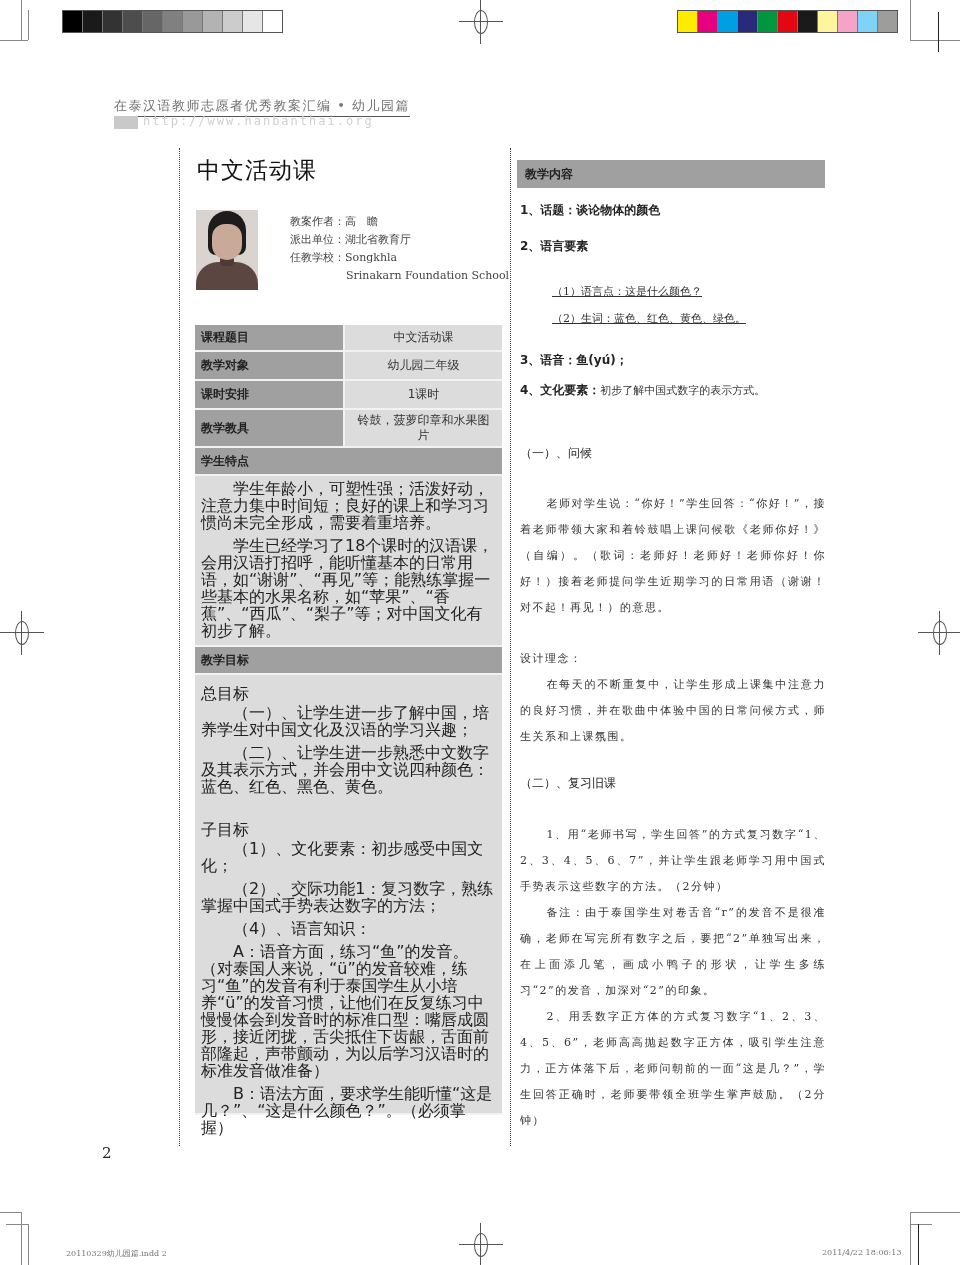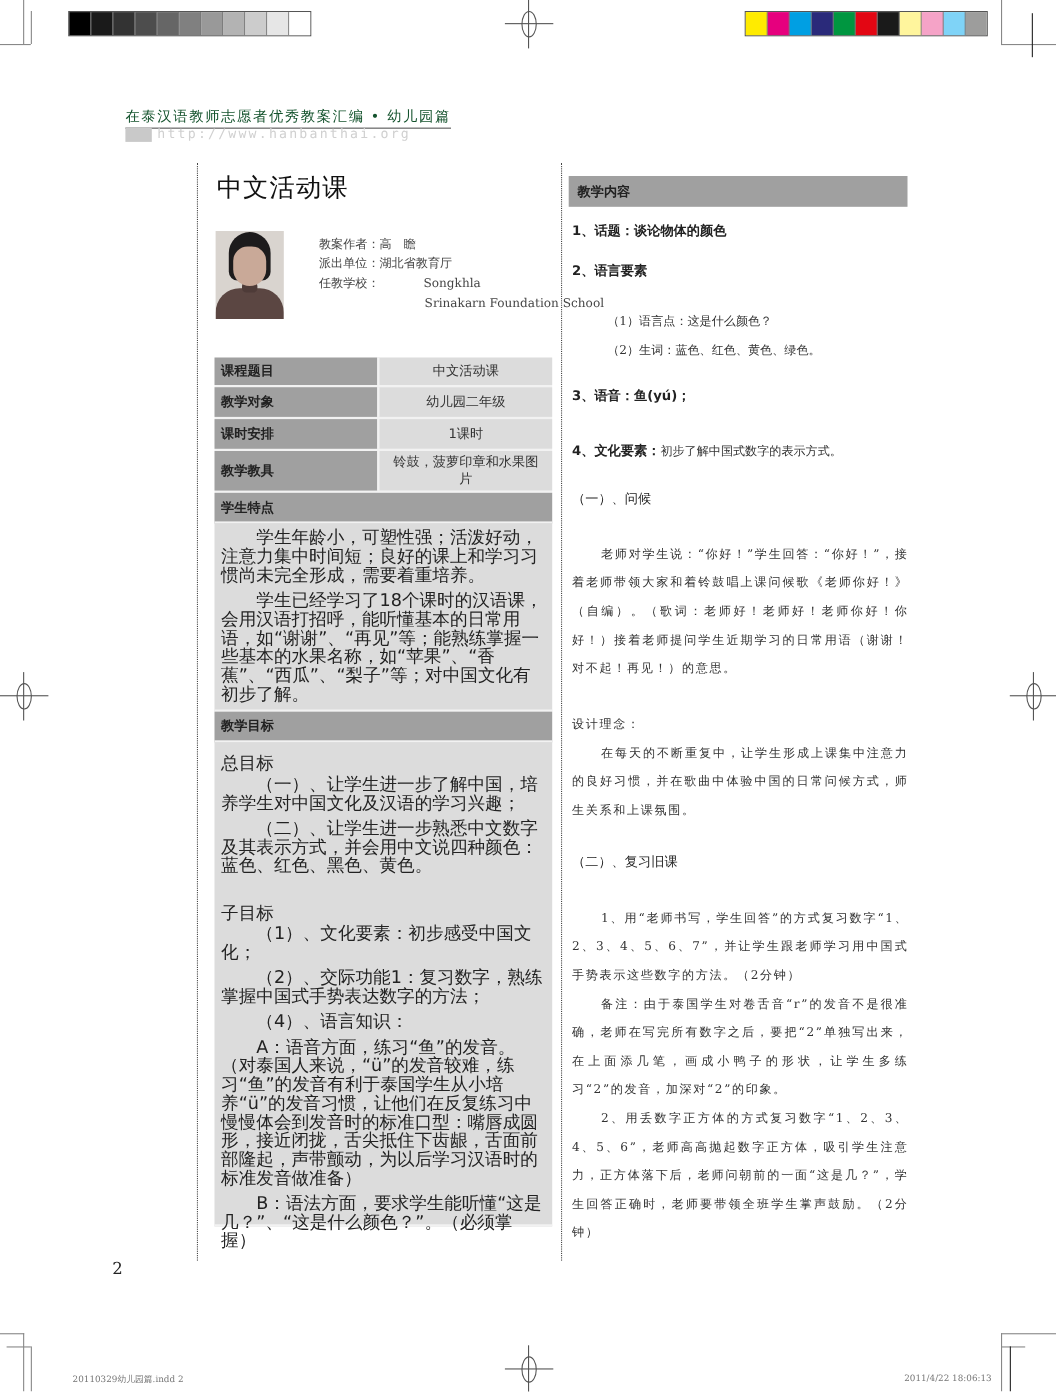--- a/index.html
+++ b/index.html
@@ -10,54 +10,54 @@
   .line-v { position:absolute; width:1px; background:#888; }
   .swatch-bar { position:absolute; top:10px; height:21px; display:flex; border:1px solid #555; }
   .swatch { width:19px; height:21px; border-right:1px solid #777; }
   .swatch:last-child { border-right:none; }
   .reg { position:absolute; width:44px; height:44px; }
   .reg .rh { position:absolute; left:0; top:21px; width:44px; height:1px; background:#555; }
   .reg .rv { position:absolute; left:21px; top:0; width:1px; height:44px; background:#555; }
   .reg .rc { position:absolute; left:15px; top:10px; width:12px; height:22px; border:1px solid #555; border-radius:50%; }
 
   .header-title { position:absolute; left:114px; top:97px; font-family:"DejaVu Serif","Liberation Serif",serif;
-                  font-size:13px; letter-spacing:1.5px; color:#14532d; border-bottom:1px solid #555; padding-bottom:1px;text-align:center; }
+                  font-size:13px; letter-spacing:1.5px; color:#737373; border-bottom:1px solid #555; padding-bottom:1px;text-align:center; }
   .header-url-block { position:absolute; left:114px; top:116px; width:24px; height:13px; background:#c9c9c9; }
   .header-url { position:absolute; left:143px; top:114px; font-family:"DejaVu Sans Mono","Liberation Mono",monospace;
                 font-size:12px; letter-spacing:2px; color:#d0d0d0; }
 
   .dotted-v { position:absolute; width:0; border-left:1px dotted #444; }
 
   .page-title { position:absolute; left:197px; top:155px; font-size:23px; color:#111; letter-spacing:1px; }
   .photo { position:absolute; left:196px; top:210px; width:62px; height:80px; background:#d9d4cf; overflow:hidden; }
   .photo .hair { position:absolute; left:12px; top:1px; width:38px; height:44px; border-radius:19px 19px 8px 8px; background:#1d1b1c; }
   .photo .face { position:absolute; left:16px; top:14px; width:30px; height:36px; border-radius:14px 14px 16px 16px; background:#c9a998; }
   .photo .body { position:absolute; left:0; top:52px; width:62px; height:30px; border-radius:22px 22px 0 0; background:#5b4642; }
   .photo .neck { position:absolute; left:24px; top:46px; width:14px; height:10px; background:#4e3b38; border-radius:4px; }
 
   .author-info { position:absolute; left:290px; top:213px; font-size:11px; color:#444; line-height:18px; }
   .author-info .row { white-space:nowrap; }
-  .author-info .mono { font-family:"DejaVu Serif","Liberation Serif",serif; font-size:11px;margin-left:40px; }
+  .author-info .mono { font-family:"DejaVu Serif","Liberation Serif",serif; font-size:11px; }
   .author-info .indent { padding-left:56px; }
 
   .left-col { position:absolute; left:195px; top:325px; width:307px; }
   .kv-row { display:flex; border-bottom:2px solid #f2f2f2; }
   .kv-key { width:148px; background:#a0a0a0; font-size:12px; font-weight:bold; color:#222; padding:0 6px; display:flex; align-items:center; box-sizing:border-box; }
   .kv-val { flex:1; background:#dcdcdc; font-size:12px; color:#333; display:flex; align-items:center; justify-content:center; text-align:center; border-left:2px solid #f2f2f2; line-height:15px; }
   .sec-head { background:#a0a0a0; height:26px; font-size:12px; font-weight:bold; color:#222; padding:0 6px; display:flex; align-items:center; border-bottom:2px solid #f2f2f2; }
   .sec-body { background:#dcdcdc; padding:4px 6px 6px 6px; font-size:16px; line-height:17px; color:#222; border-bottom:2px solid #f2f2f2; }
   .sec-body p { margin:0 0 6px 0; text-indent:2em; }
   .sec-body .sub { font-weight:normal; margin:4px 0 2px 0; text-indent:0; }
   .sec-body .gap { height:16px; }
 
   .right-col { position:absolute; left:517px; top:160px; width:308px; }
   .r-head { background:#a0a0a0; height:28px; font-size:12px; font-weight:bold; color:#222; padding:0 8px; display:flex; align-items:center; }
   .r-item { position:absolute; left:3px; font-size:12px; font-weight:bold; color:#222; white-space:nowrap; }
   .r-item .serif { font-family:"DejaVu Serif","Liberation Serif",serif; font-weight:normal; font-size:11px; color:#333; }
-  .r-sub { position:absolute; left:35px; font-family:"DejaVu Serif","Liberation Serif",serif; font-size:11px; color:#333; white-space:nowrap; }
+  .r-sub { position:absolute; left:35px; font-family:"DejaVu Serif","Liberation Serif",serif; font-size:11px; color:#333; white-space:nowrap;text-decoration:underline; }
   .r-para { position:absolute; left:3px; width:306px; font-family:"DejaVu Serif","Liberation Serif",serif;
             font-size:11px; color:#333; line-height:26px; text-align:justify; letter-spacing:1.5px; }
   .r-para.indent { text-indent:2.4em; }
   .r-part { position:absolute; left:3px; font-size:12px; color:#222; white-space:nowrap; }
 
   .page-num { position:absolute; left:102px; top:1144px; font-family:"DejaVu Serif","Liberation Serif",serif; font-size:15px; color:#222; }
   .foot-left { position:absolute; left:66px; top:1248px; font-family:"DejaVu Serif","Liberation Serif",serif; font-size:8px; color:#777; }
   .foot-right { position:absolute; left:822px; top:1248px; font-family:"DejaVu Serif","Liberation Serif",serif; font-size:8px; color:#777; }
 </style>
 </head>
@@ -198,21 +198,21 @@
 </div>
 
 <div class="right-col" style="height:980px;">
   <div class="r-head">教学内容</div>
 
   <div class="r-item" style="top:42px;">1、话题：谈论物体的颜色</div>
   <div class="r-item" style="top:78px;">2、语言要素</div>
   <div class="r-sub" style="top:124px;">（1）语言点：这是什么颜色？</div>
   <div class="r-sub" style="top:151px;">（2）生词：蓝色、红色、黄色、绿色。</div>
   <div class="r-item" style="top:192px;">3、语音：鱼(yú)；</div>
-  <div class="r-item" style="top:242px;text-align:center;">
+  <div class="r-item" style="top:222px;text-align:center;">
     <span>4、文化要素：</span><span class="serif">初步了解中国式数字的表示方式。</span>
   </div>
 
   <div class="r-part" style="top:285px;">（一）、问候</div>
   <div class="r-para indent" style="top:331px;">老师对学生说：“你好！”学生回答：“你好！”，接着老师带领大家和着铃鼓唱上课问候歌《老师你好！》（自编）。（歌词：老师好！老师好！老师你好！你好！）接着老师提问学生近期学习的日常用语（谢谢！对不起！再见！）的意思。</div>
 
   <div class="r-para" style="top:486px;">设计理念：</div>
   <div class="r-para indent" style="top:512px;">在每天的不断重复中，让学生形成上课集中注意力的良好习惯，并在歌曲中体验中国的日常问候方式，师生关系和上课氛围。</div>
 
   <div class="r-part" style="top:615px;">（二）、复习旧课</div>

